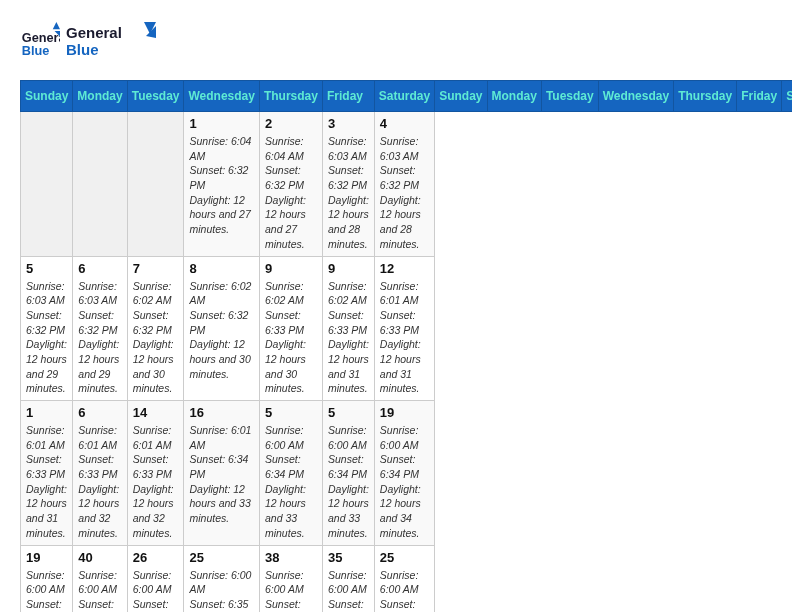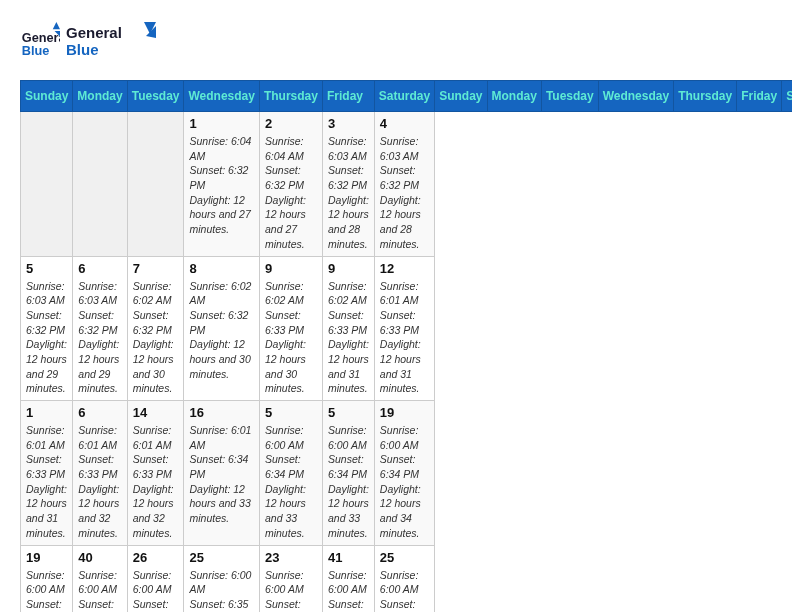--- a/index.html
+++ b/index.html
@@ -259,27 +259,27 @@
 Sunset: 6:35 PM
 Daylight: 12 hours and 35 minutes.</div>
         </td>
         <td>
           <div class="day-number">25</div>
           <div class="day-info" style="white-space: pre-line;">Sunrise: 6:00 AM
 Sunset: 6:35 PM
 Daylight: 12 hours and 35 minutes.</div>
         </td>
         <td>
-          <div class="day-number">23</div>
-          <div class="day-info" style="white-space: pre-line;">Sunrise: 6:00 AM
-Sunset: 6:35 PM
-Daylight: 12 hours and 35 minutes.</div>
-        </td>
-        <td>
-          <div class="day-number">41</div>
+          <div class="day-number">38</div>
+          <div class="day-info" style="white-space: pre-line;">Sunrise: 6:00 AM
+Sunset: 6:35 PM
+Daylight: 12 hours and 35 minutes.</div>
+        </td>
+        <td>
+          <div class="day-number">35</div>
           <div class="day-info" style="white-space: pre-line;">Sunrise: 6:00 AM
 Sunset: 6:36 PM
 Daylight: 12 hours and 35 minutes.</div>
         </td>
         <td>
           <div class="day-number">25</div>
           <div class="day-info" style="white-space: pre-line;">Sunrise: 6:00 AM
 Sunset: 6:36 PM
 Daylight: 12 hours and 36 minutes.</div>
         </td>

